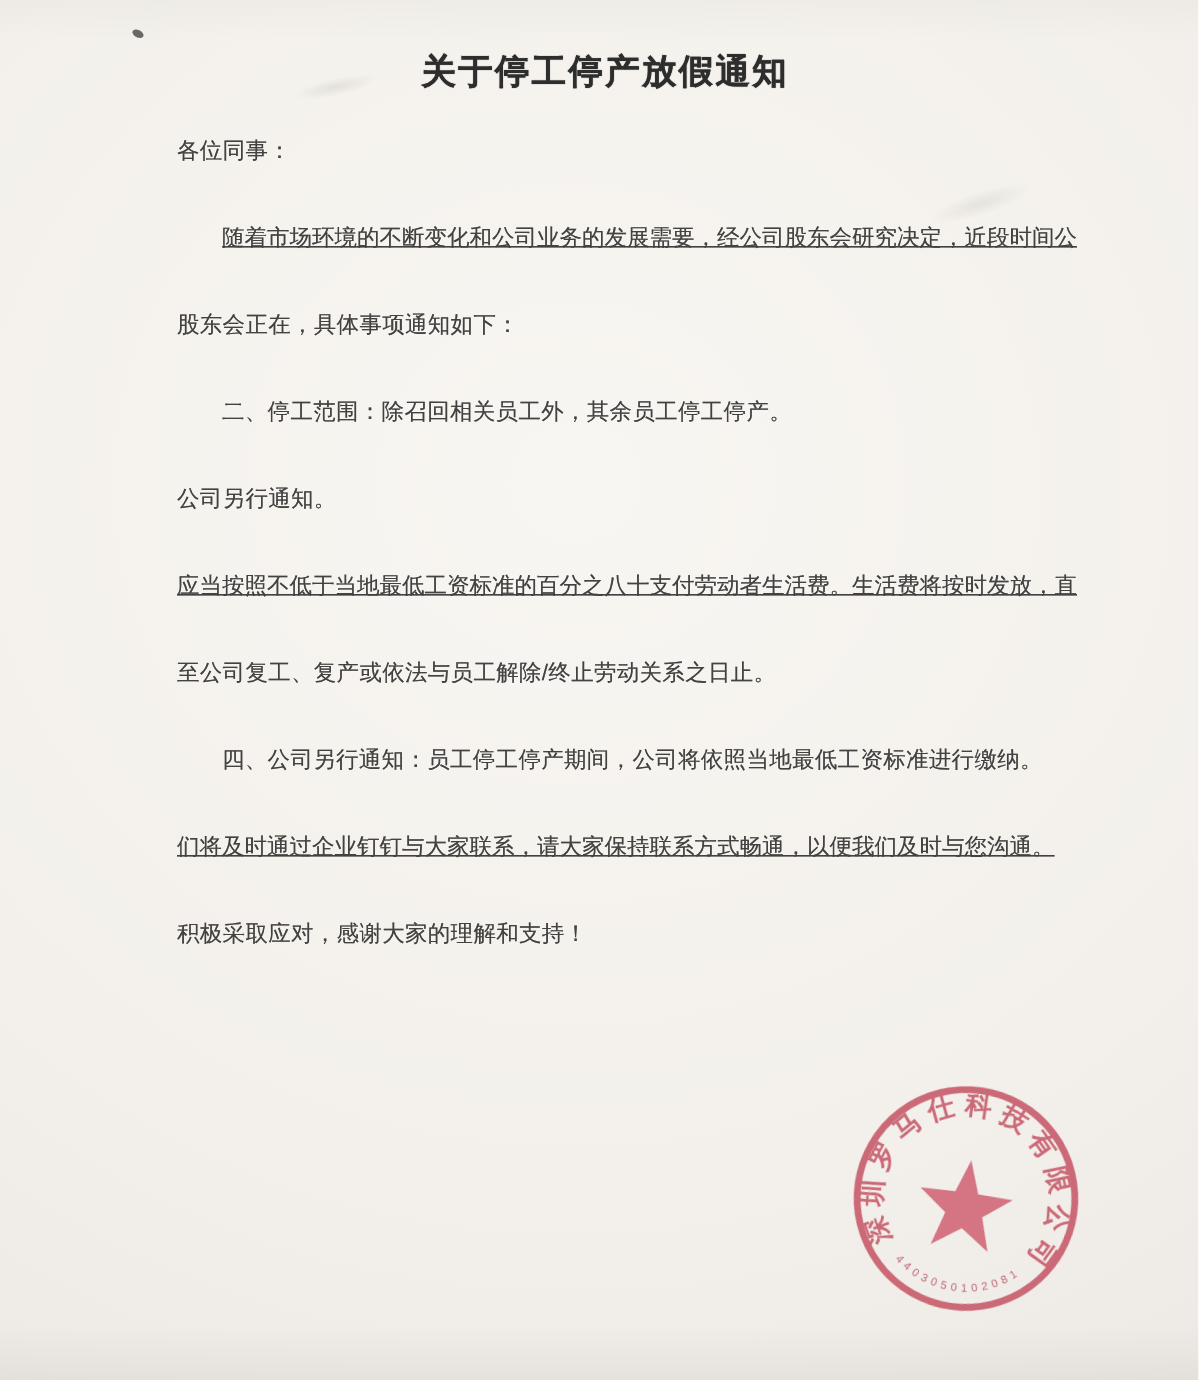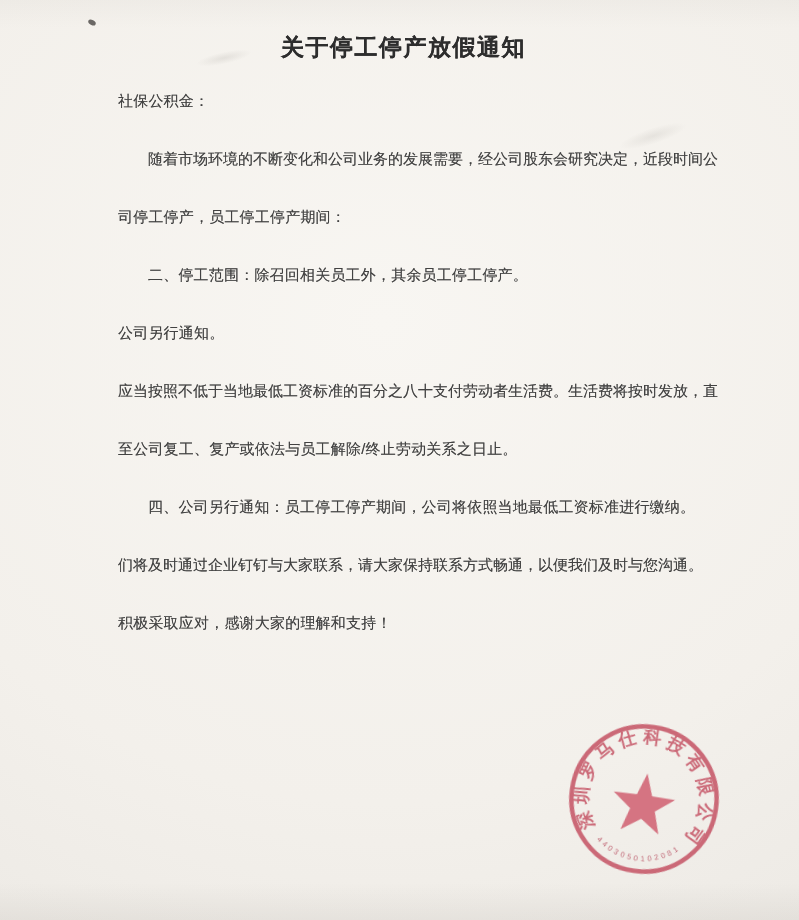--- a/index.html
+++ b/index.html
@@ -40,21 +40,21 @@
     font-size: 23px; line-height: 34px; letter-spacing: 1.5px;
     text-shadow: 0 0 0.6px #2d2d2d;
   }
   .body-lines { margin-top: 4px; }
   .line {
     line-height: 43px; height: 43px; white-space: nowrap;
     letter-spacing: 0.2px; color: #424242;
     text-shadow: 0 0 0.4px rgba(60,60,60,0.55);
   }
   .indent { text-indent: 2em; }
-  .fill { text-align: justify; text-align-last: justify; letter-spacing: 0; }
+  .fill { text-align: justify; text-align-last: justify; letter-spacing: 0; text-decoration: underline; }
 
   .seal {
     position: absolute; left: 565px; top: 720px; width: 158px; height: 158px;
     z-index: 1; transform: rotate(8deg); opacity: 0.88; filter: blur(0.35px);
   }
   .seal-border { fill: none; stroke: #c65768; stroke-width: 4.6; }
   .seal-ring {
     font-family: "Liberation Sans", sans-serif; font-weight: bold;
     font-size: 18px; fill: #c65768;
   }
@@ -87,23 +87,23 @@
       <text class="seal-serial">
         <textPath href="#arcBottom" startOffset="4" textLength="92" lengthAdjust="spacing">4403050102081</textPath>
       </text>
     </svg>
   </div>
 
   <div class="content">
     <div class="doc-title">关于停工停产放假通知</div>
 
     <div class="body-lines">
-      <p class="line">社保公积金：</p>
+      <p class="line">各位同事：</p>
       <p class="line indent fill">随着市场环境的不断变化和公司业务的发展需要，经公司股东会研究决定，近段时间公</p>
-      <p class="line">司停工停产，员工停工停产期间：</p>
+      <p class="line">股东会正在，具体事项通知如下：</p>
       <p class="line indent">二、停工范围：除召回相关员工外，其余员工停工停产。</p>
       <p class="line">公司另行通知。</p>
       <p class="line fill">应当按照不低于当地最低工资标准的百分之八十支付劳动者生活费。生活费将按时发放，直</p>
       <p class="line">至公司复工、复产或依法与员工解除/终止劳动关系之日止。</p>
       <p class="line indent">四、公司另行通知：员工停工停产期间，公司将依照当地最低工资标准进行缴纳。</p>
       <p class="line fill">们将及时通过企业钉钉与大家联系，请大家保持联系方式畅通，以便我们及时与您沟通。</p>
       <p class="line">积极采取应对，感谢大家的理解和支持！</p>
     </div>
 
   </div>

